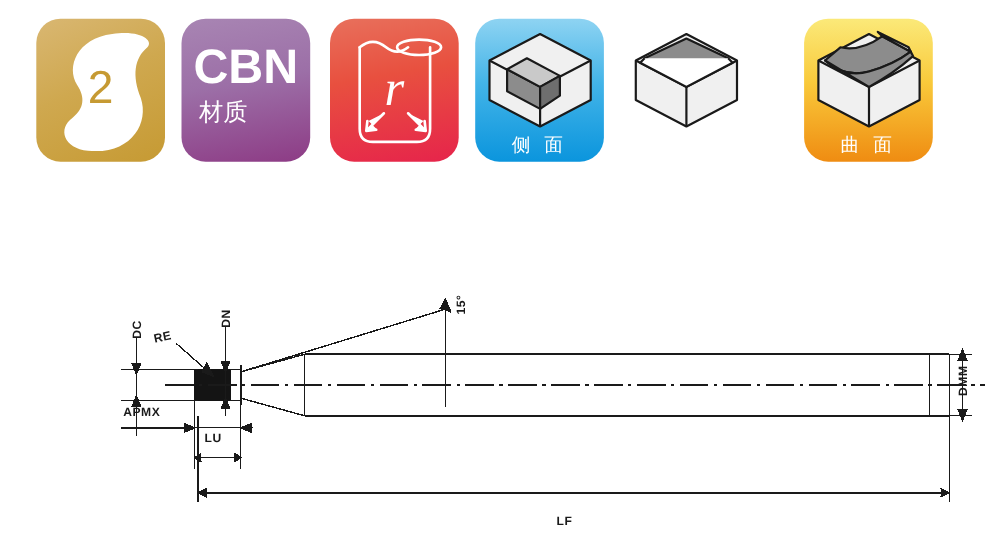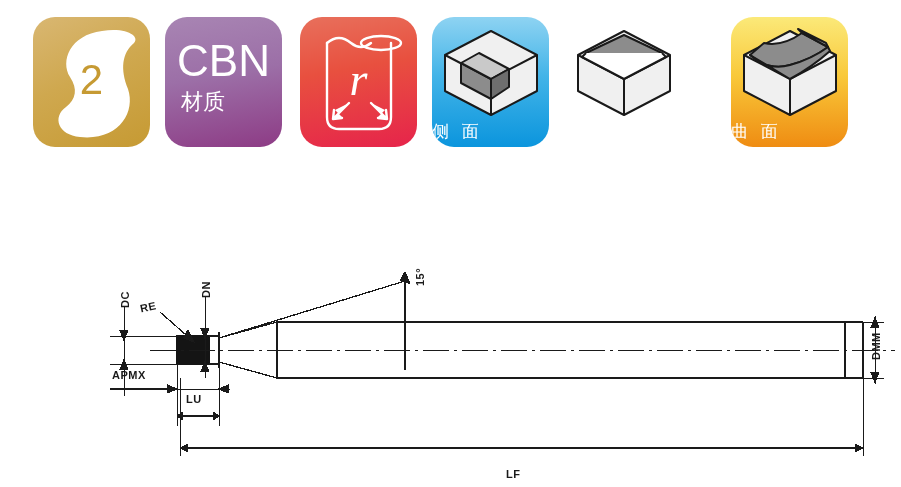--- a/index.html
+++ b/index.html
@@ -3,29 +3,29 @@
 <meta charset="utf-8">
 <style>
   html,body{margin:0;padding:0;background:#ffffff;}
   body{width:901px;height:487px;position:relative;overflow:hidden;
        font-family:"Liberation Sans","DejaVu Sans",sans-serif;}
 
   
   #badge-strip{position:absolute;left:0;top:0;width:901px;height:165px;}
   .badge{position:absolute;top:17px;width:117px;height:130px;border-radius:22px;
          box-sizing:border-box;overflow:hidden;}
-  .badge-label{position:absolute;left:0;right:0;bottom:7px;text-align:left;
+  .badge-label{position:absolute;left:0;right:0;bottom:7px;text-align:center;
                color:#ffffff;font-size:17px;letter-spacing:4px;line-height:1;}
 
   
   #badge-flame{left:33px;background:linear-gradient(155deg,#d9b772 0%,#cfa84f 45%,#c69a33 100%);}
   
   #badge-cbn{left:165px;background:linear-gradient(170deg,#a885b3 0%,#9c6fa7 45%,#8d3b85 100%);}
   #badge-cbn .cbn-main{position:absolute;left:0;right:0;top:22px;text-align:center;
-        color:#fff;font-size:44px;line-height:1;font-weight:400;}
+        color:#fff;font-size:44px;line-height:1;font-weight:700;}
   #badge-cbn .cbn-sub{position:absolute;left:16px;right:0;top:74px;text-align:left;
         color:#fff;font-size:22px;line-height:1;}
   
   #badge-r{left:300px;background:linear-gradient(170deg,#e8705c 0%,#e8503f 40%,#e6244b 100%);}
   #badge-r .r-glyph{position:absolute;left:0;right:0;top:40px;text-align:center;
         color:#fff;font-size:46px;font-style:italic;line-height:1;
         font-family:"Liberation Serif","DejaVu Serif",serif;}
   
   #badge-side{left:432px;background:linear-gradient(180deg,#8ed3f2 0%,#43b4e8 45%,#0b95dd 100%);}
   #badge-flat{left:565px;background:linear-gradient(180deg,#c7e08a 0%,#93c košt 0%,#8cc64b 50%,#4fa336 100%);}

